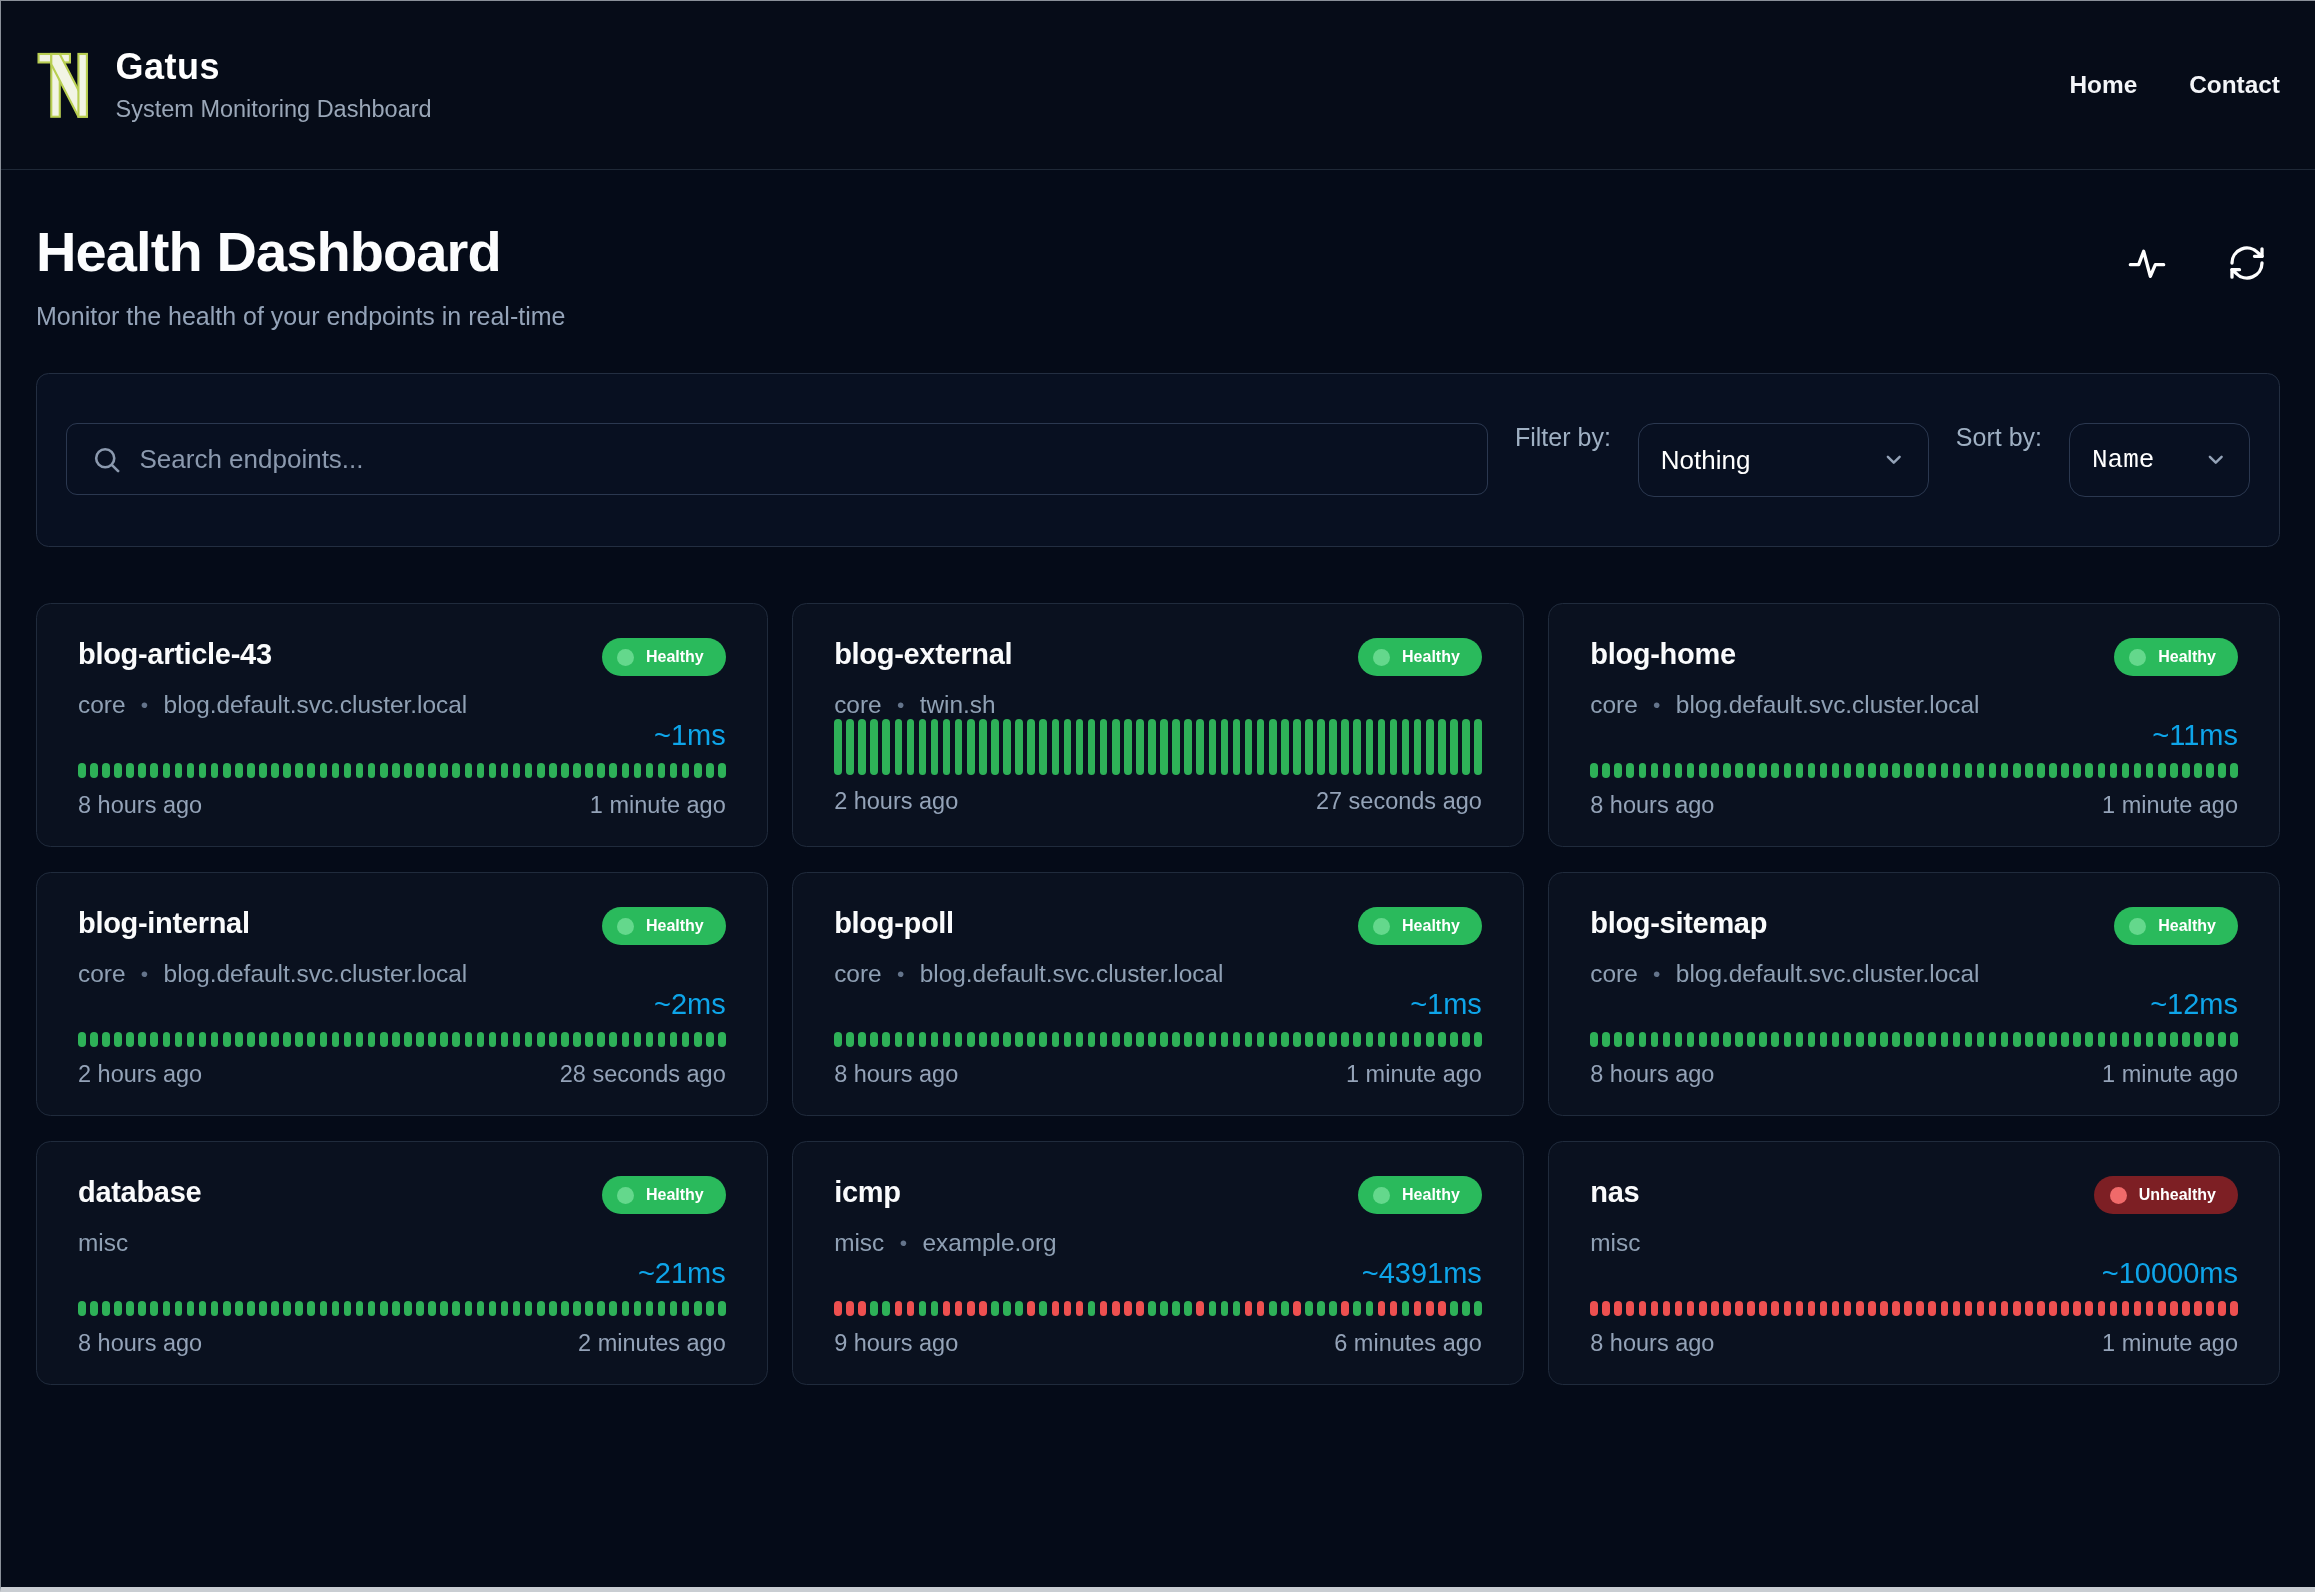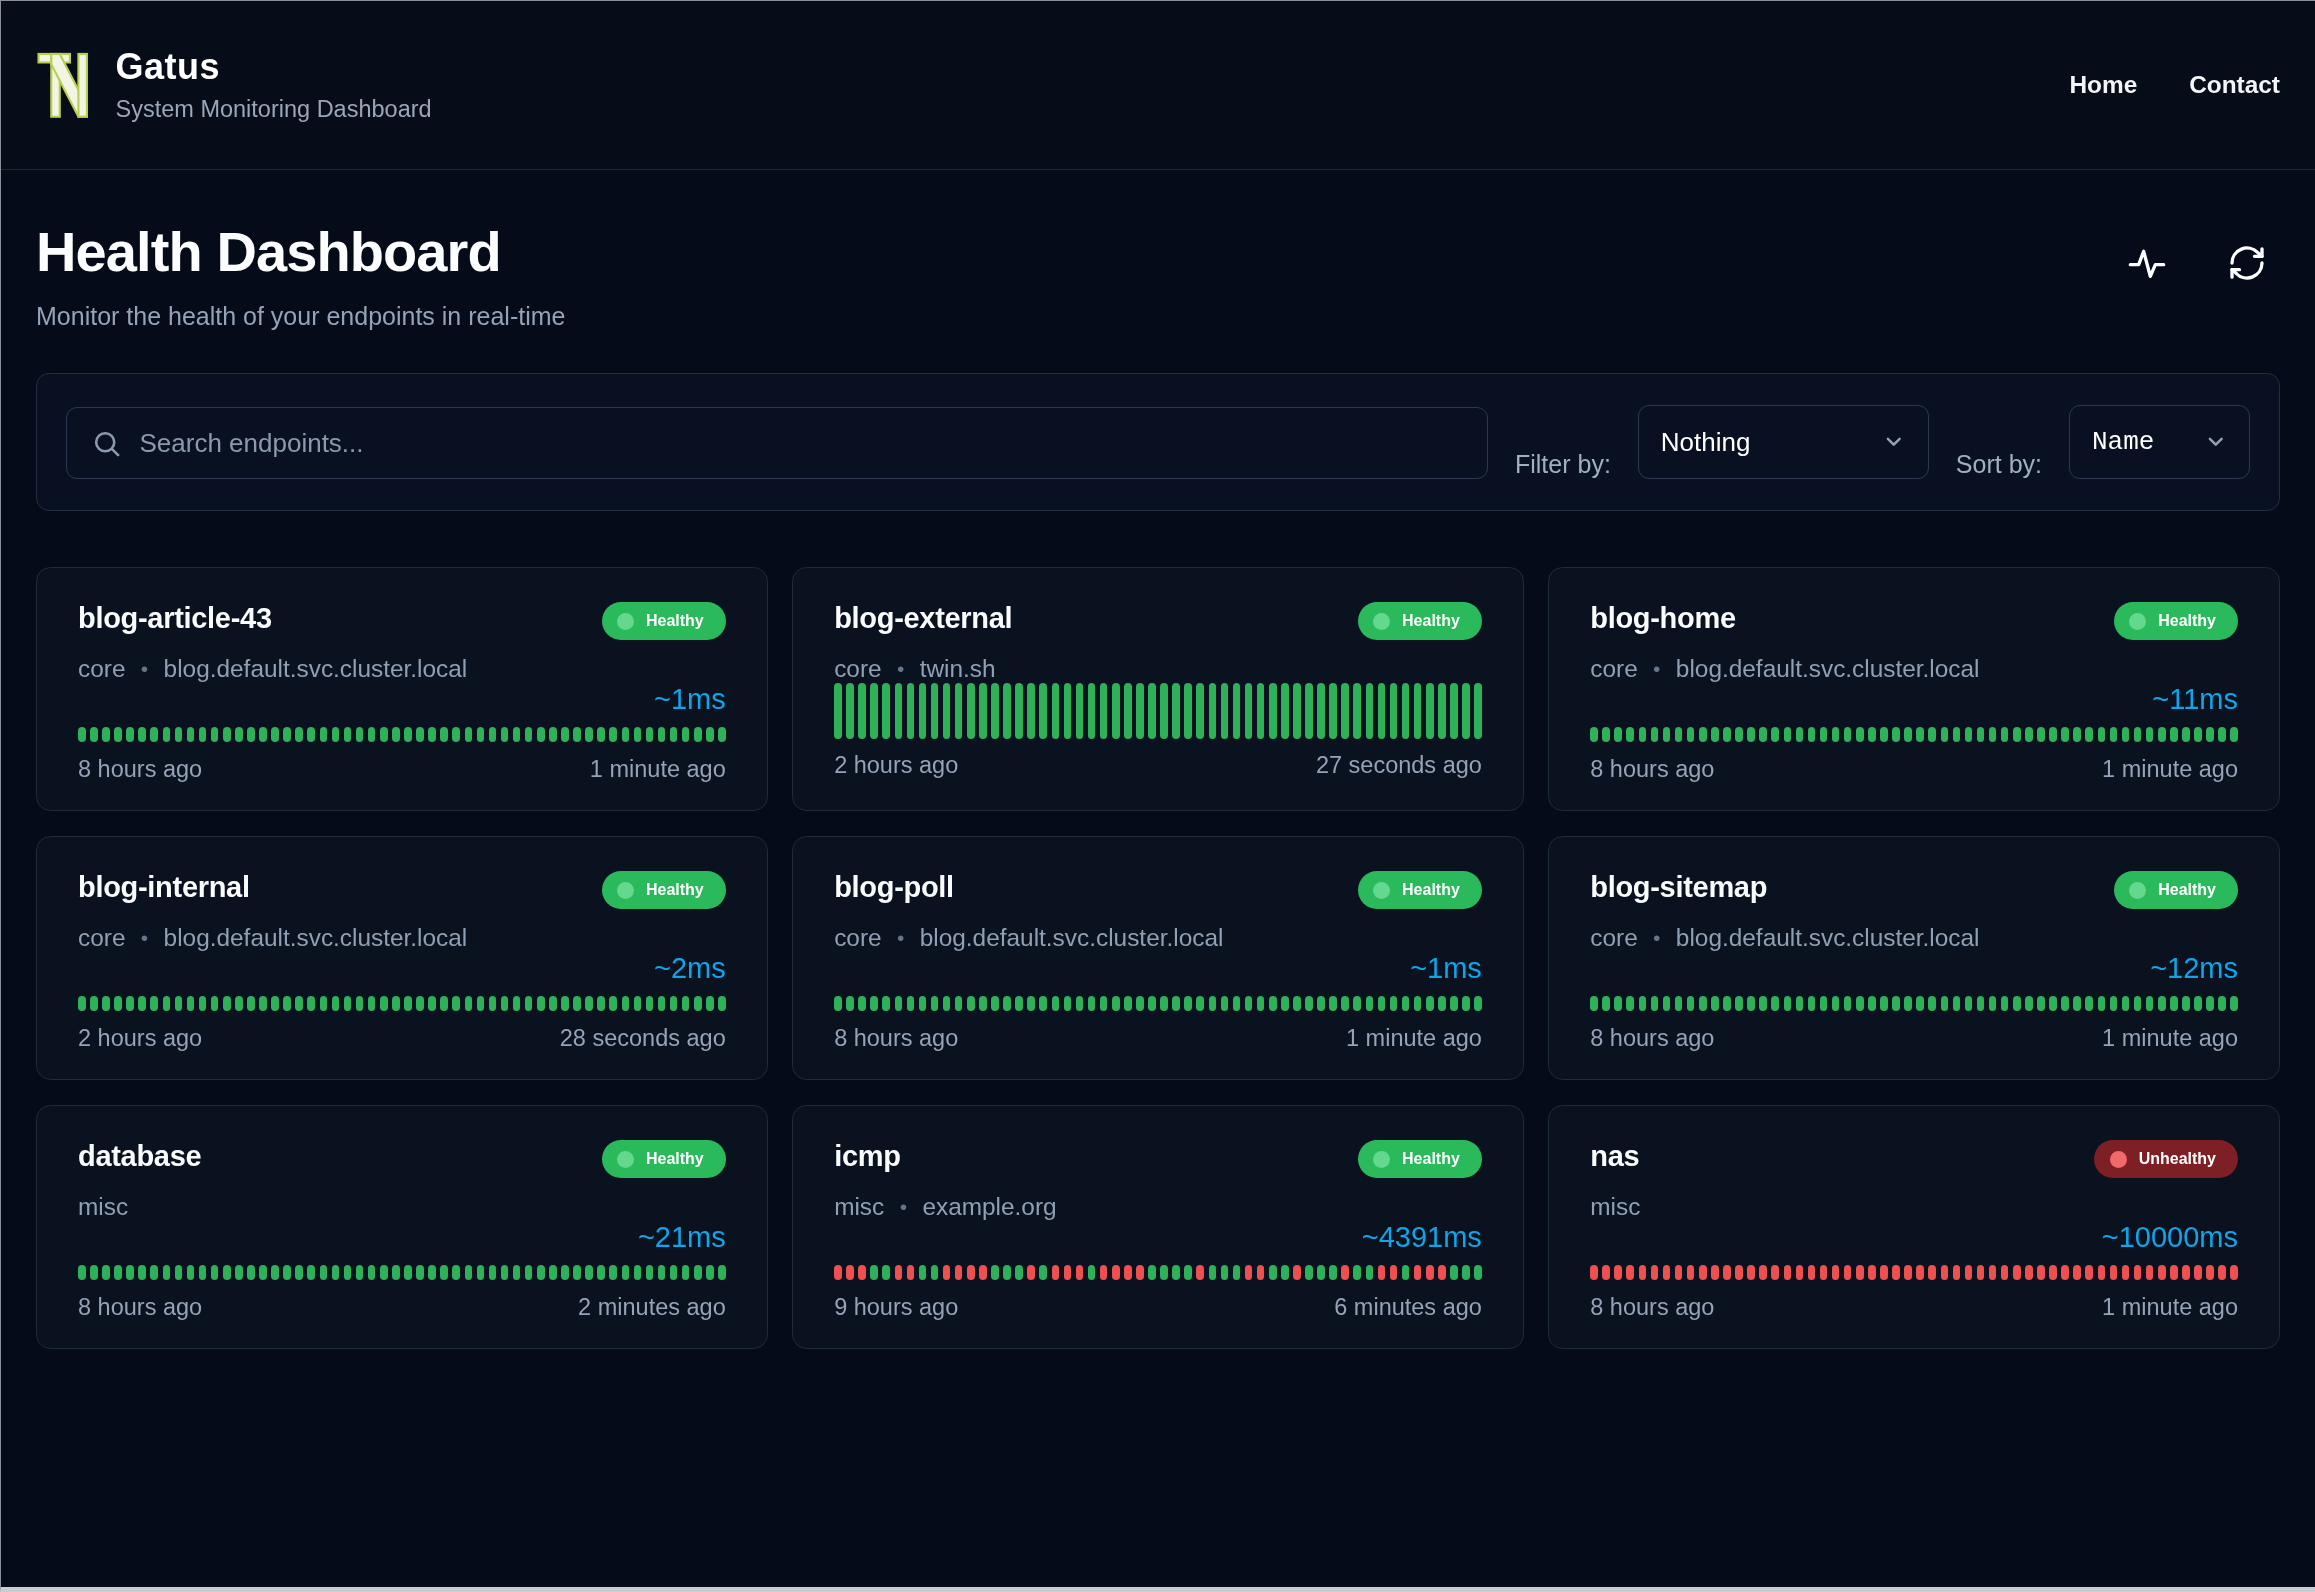--- a/index.html
+++ b/index.html
@@ -36,37 +36,37 @@
   .page-head { display: flex; justify-content: space-between; align-items: flex-start; }
   h1.page-title { font-size: 56px; font-weight: 800; color: #fcfdfe; letter-spacing: -0.9px; }
   .head-icons { display: flex; gap: 60px; margin-top: 23.5px; margin-right: 12.7px; }
   .head-icon { width: 40px; height: 40px; cursor: pointer; }
   .head-icon svg { width: 100%; height: 100%; }
   .page-sub { font-size: 25px; color: #94a3b8; margin-top: 18px; }
 
   
   .toolbar {
     margin-top: 42px; border: 0.9px solid #232e41; background: #081021;
-    border-radius: 12.7px; padding: 31px 29px; display: flex; align-items: flex-end; gap: 27px;
+    border-radius: 12.7px; padding: 49px 29px; display: flex; align-items: flex-start; gap: 27px;
   }
   .search-box {
     flex: 1; display: flex; align-items: center; gap: 18px;
     border: 0.9px solid #2b3850; border-radius: 11px; height: 72px; padding: 0 23.5px;
   }
   .search-box svg { width: 31px; height: 31px; flex: 0 0 auto; }
   .search-input {
     background: transparent; border: none; outline: none;
     color: #e2e8f0; font-size: 26px; width: 100%;
     font-family: "Liberation Sans", sans-serif;
   }
   .search-input::placeholder { color: #8b99ae; }
   .tb-label { font-size: 25px; color: #9fb0c3; white-space: nowrap; }
   .tb-select {
     display: flex; align-items: center; justify-content: space-between;
-    border: 0.9px solid #2b3850; border-radius: 11px; height: 74px;
+    border: 0.9px solid #2b3850; border-radius: 16px; height: 74px;
     padding: 0 22px; font-size: 26px; color: #ffffff; cursor: pointer; white-space: nowrap; gap: 20px;
   }
   .tb-select svg { width: 23.5px; height: 23.5px; margin-left: 23.5px; }
   .select-filter { width: 291px; }
   .select-sort { width: 181px; font-family: Liberation Mono, monospace; }
 
   
   .grid {
     margin-top: 56px; display: grid; grid-template-columns: repeat(3, 1fr);
     gap: 25px 24.4px; padding-bottom: 33px;

